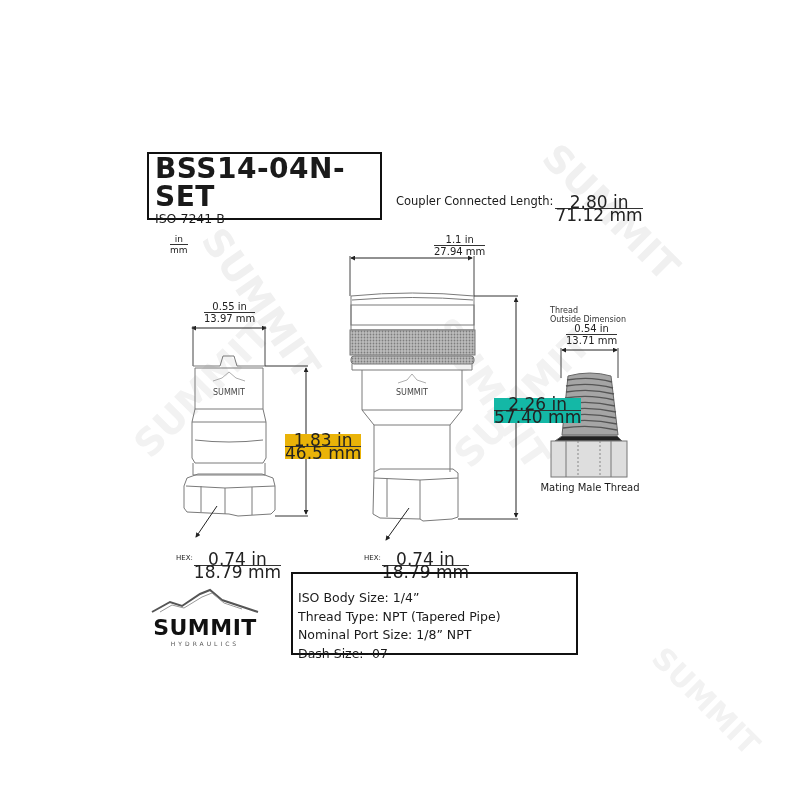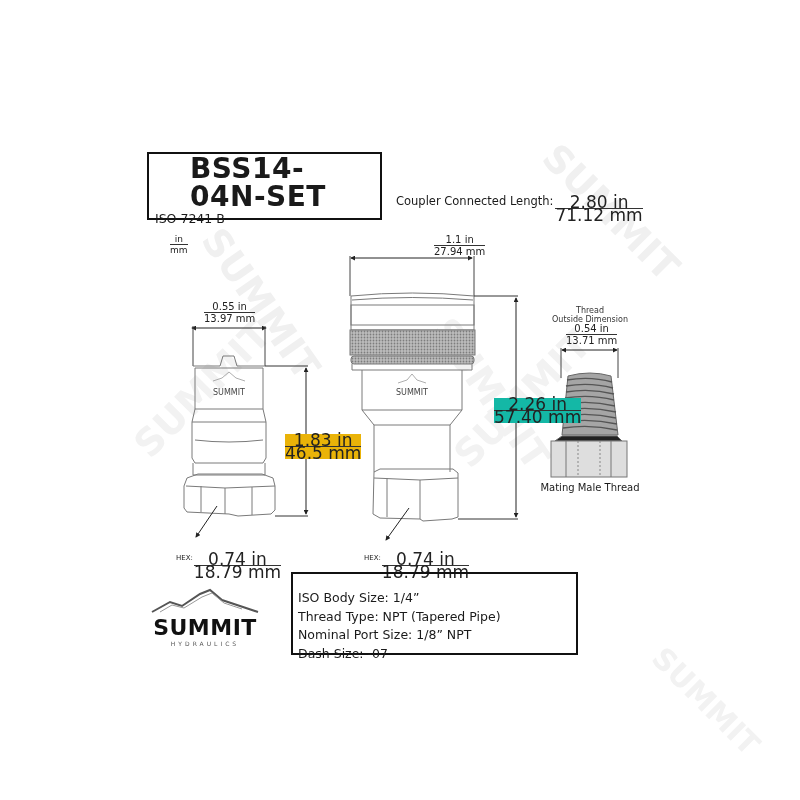--- a/index.html
+++ b/index.html
@@ -1,24 +1,24 @@
 <!DOCTYPE html>
 <html><head>
 <meta charset="utf-8">
 <style>
   html, body { margin:0; padding:0; background:#ffffff; }
   body { width:800px; height:800px; position:relative; overflow:hidden; font-family:"DejaVu Sans", sans-serif; color:#1a1a1a; }
   .abs { position:absolute; }
   .title-box { left:147px; top:152px; width:235px; height:68px; border:2px solid #111; box-sizing:border-box; padding:0 6px; }
-  .title-main { font-size:28px; font-weight:bold; line-height:28px; letter-spacing:0.5px; margin-top:1px;margin-left:35px; }
+  .title-main { font-size:28px; font-weight:bold; line-height:28px; letter-spacing:0.5px; margin-top:1px; }
   .title-sub { font-size:12.5px; line-height:15px; }
   .frac { display:inline-block; text-align:center; font-size:10px; line-height:11px; color:#222; }
   .frac .num { border-bottom:1px solid #333; padding:0 1px; }
   .frac-lg { font-size:17px; line-height:12px;margin-top:16px; }
-  .small-lbl { font-size:8px; color:#333; line-height:9px; text-align:center; }
+  .small-lbl { font-size:8px; color:#333; line-height:9px; }
   .spec-box { left:291px; top:572px; width:287px; height:83px; border:2px solid #111; box-sizing:border-box; padding:15px 5px; font-size:12.5px; line-height:18.5px; }
   .logo-text { font-family:"DejaVu Sans", sans-serif; font-weight:bold; font-size:22px; letter-spacing:0.5px; color:#111; }
   .logo-sub { font-size:6px; letter-spacing:3px; color:#555; }
   svg text { font-family:"DejaVu Sans", sans-serif; }
 </style>
 </head>
 <body>
 
 <svg class="abs" style="left:0;top:0" width="800" height="800">
   <g fill="none" stroke="#ededed" stroke-width="3">

